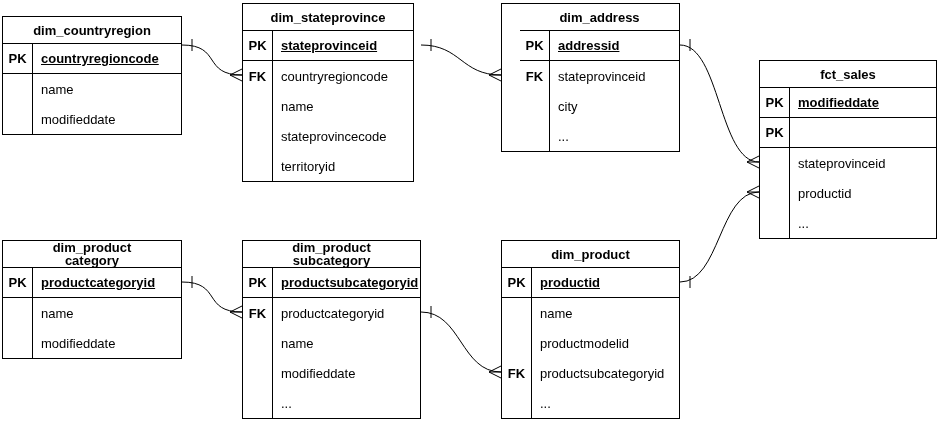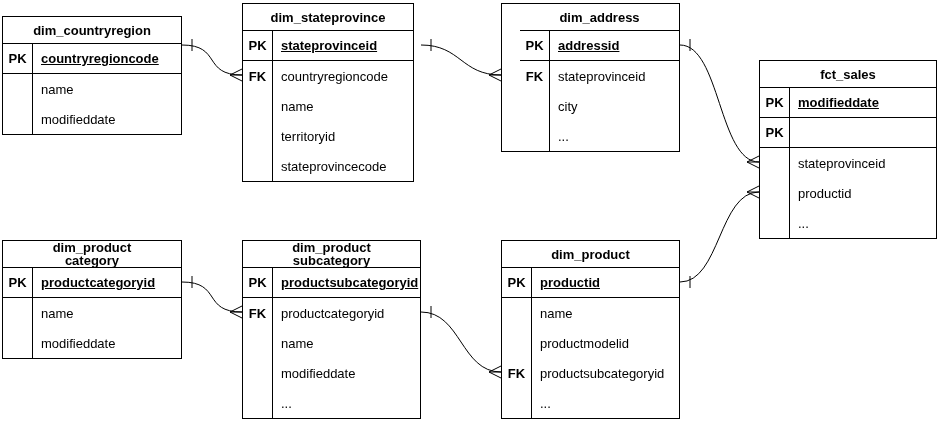--- a/index.html
+++ b/index.html
@@ -83,25 +83,25 @@
       <div class="brow">
         <div class="kcell">FK</div>
         <div class="fcell">countryregioncode</div>
       </div>
       <div class="brow">
         <div class="kcell"></div>
         <div class="fcell">name</div>
       </div>
       <div class="brow">
         <div class="kcell"></div>
+        <div class="fcell">stateprovincecode</div>
+      </div>
+      <div class="brow">
+        <div class="kcell"></div>
         <div class="fcell">territoryid</div>
-      </div>
-      <div class="brow">
-        <div class="kcell"></div>
-        <div class="fcell">stateprovincecode</div>
       </div>
     </div>
     <div class="table" style="left: 501px; top: 3px; width: 179px; padding-left: 18px;">
     <div class="title">dim_address</div>
   <div class="krow">
         <div class="kcell">PK</div>
         <div class="fcell">addressid</div>
       </div>
       <div class="brow">
         <div class="kcell">FK</div>

